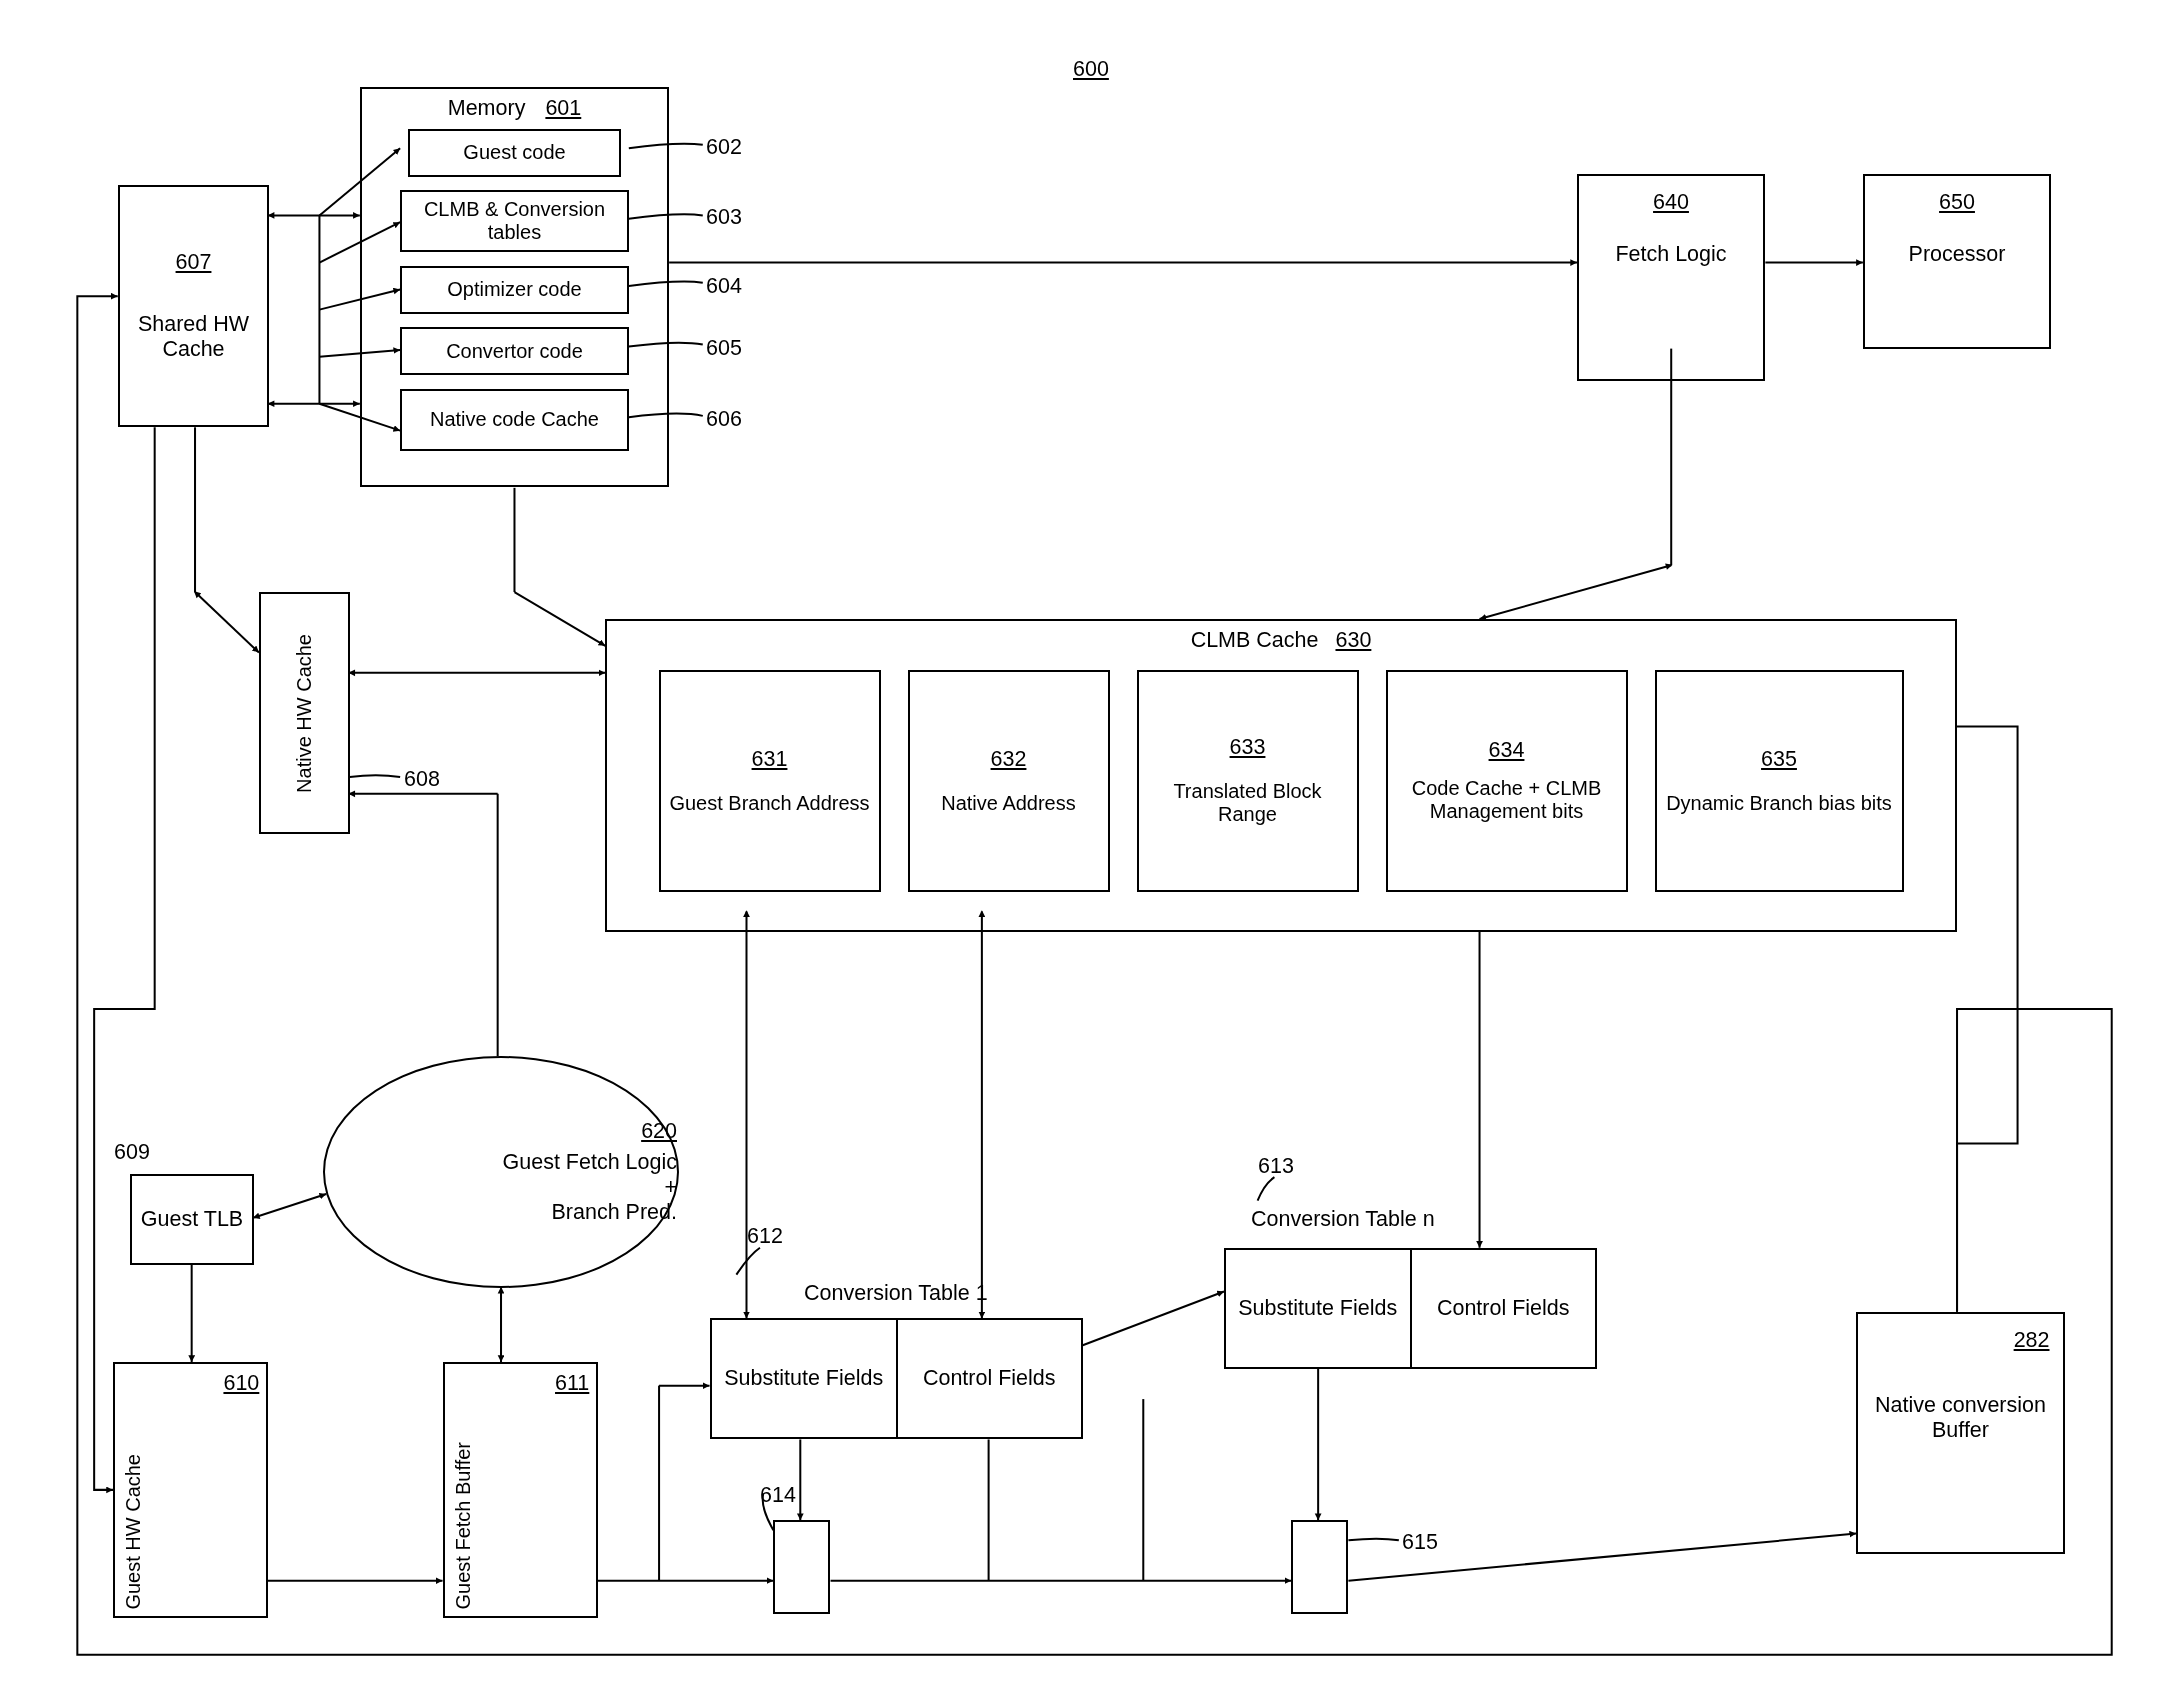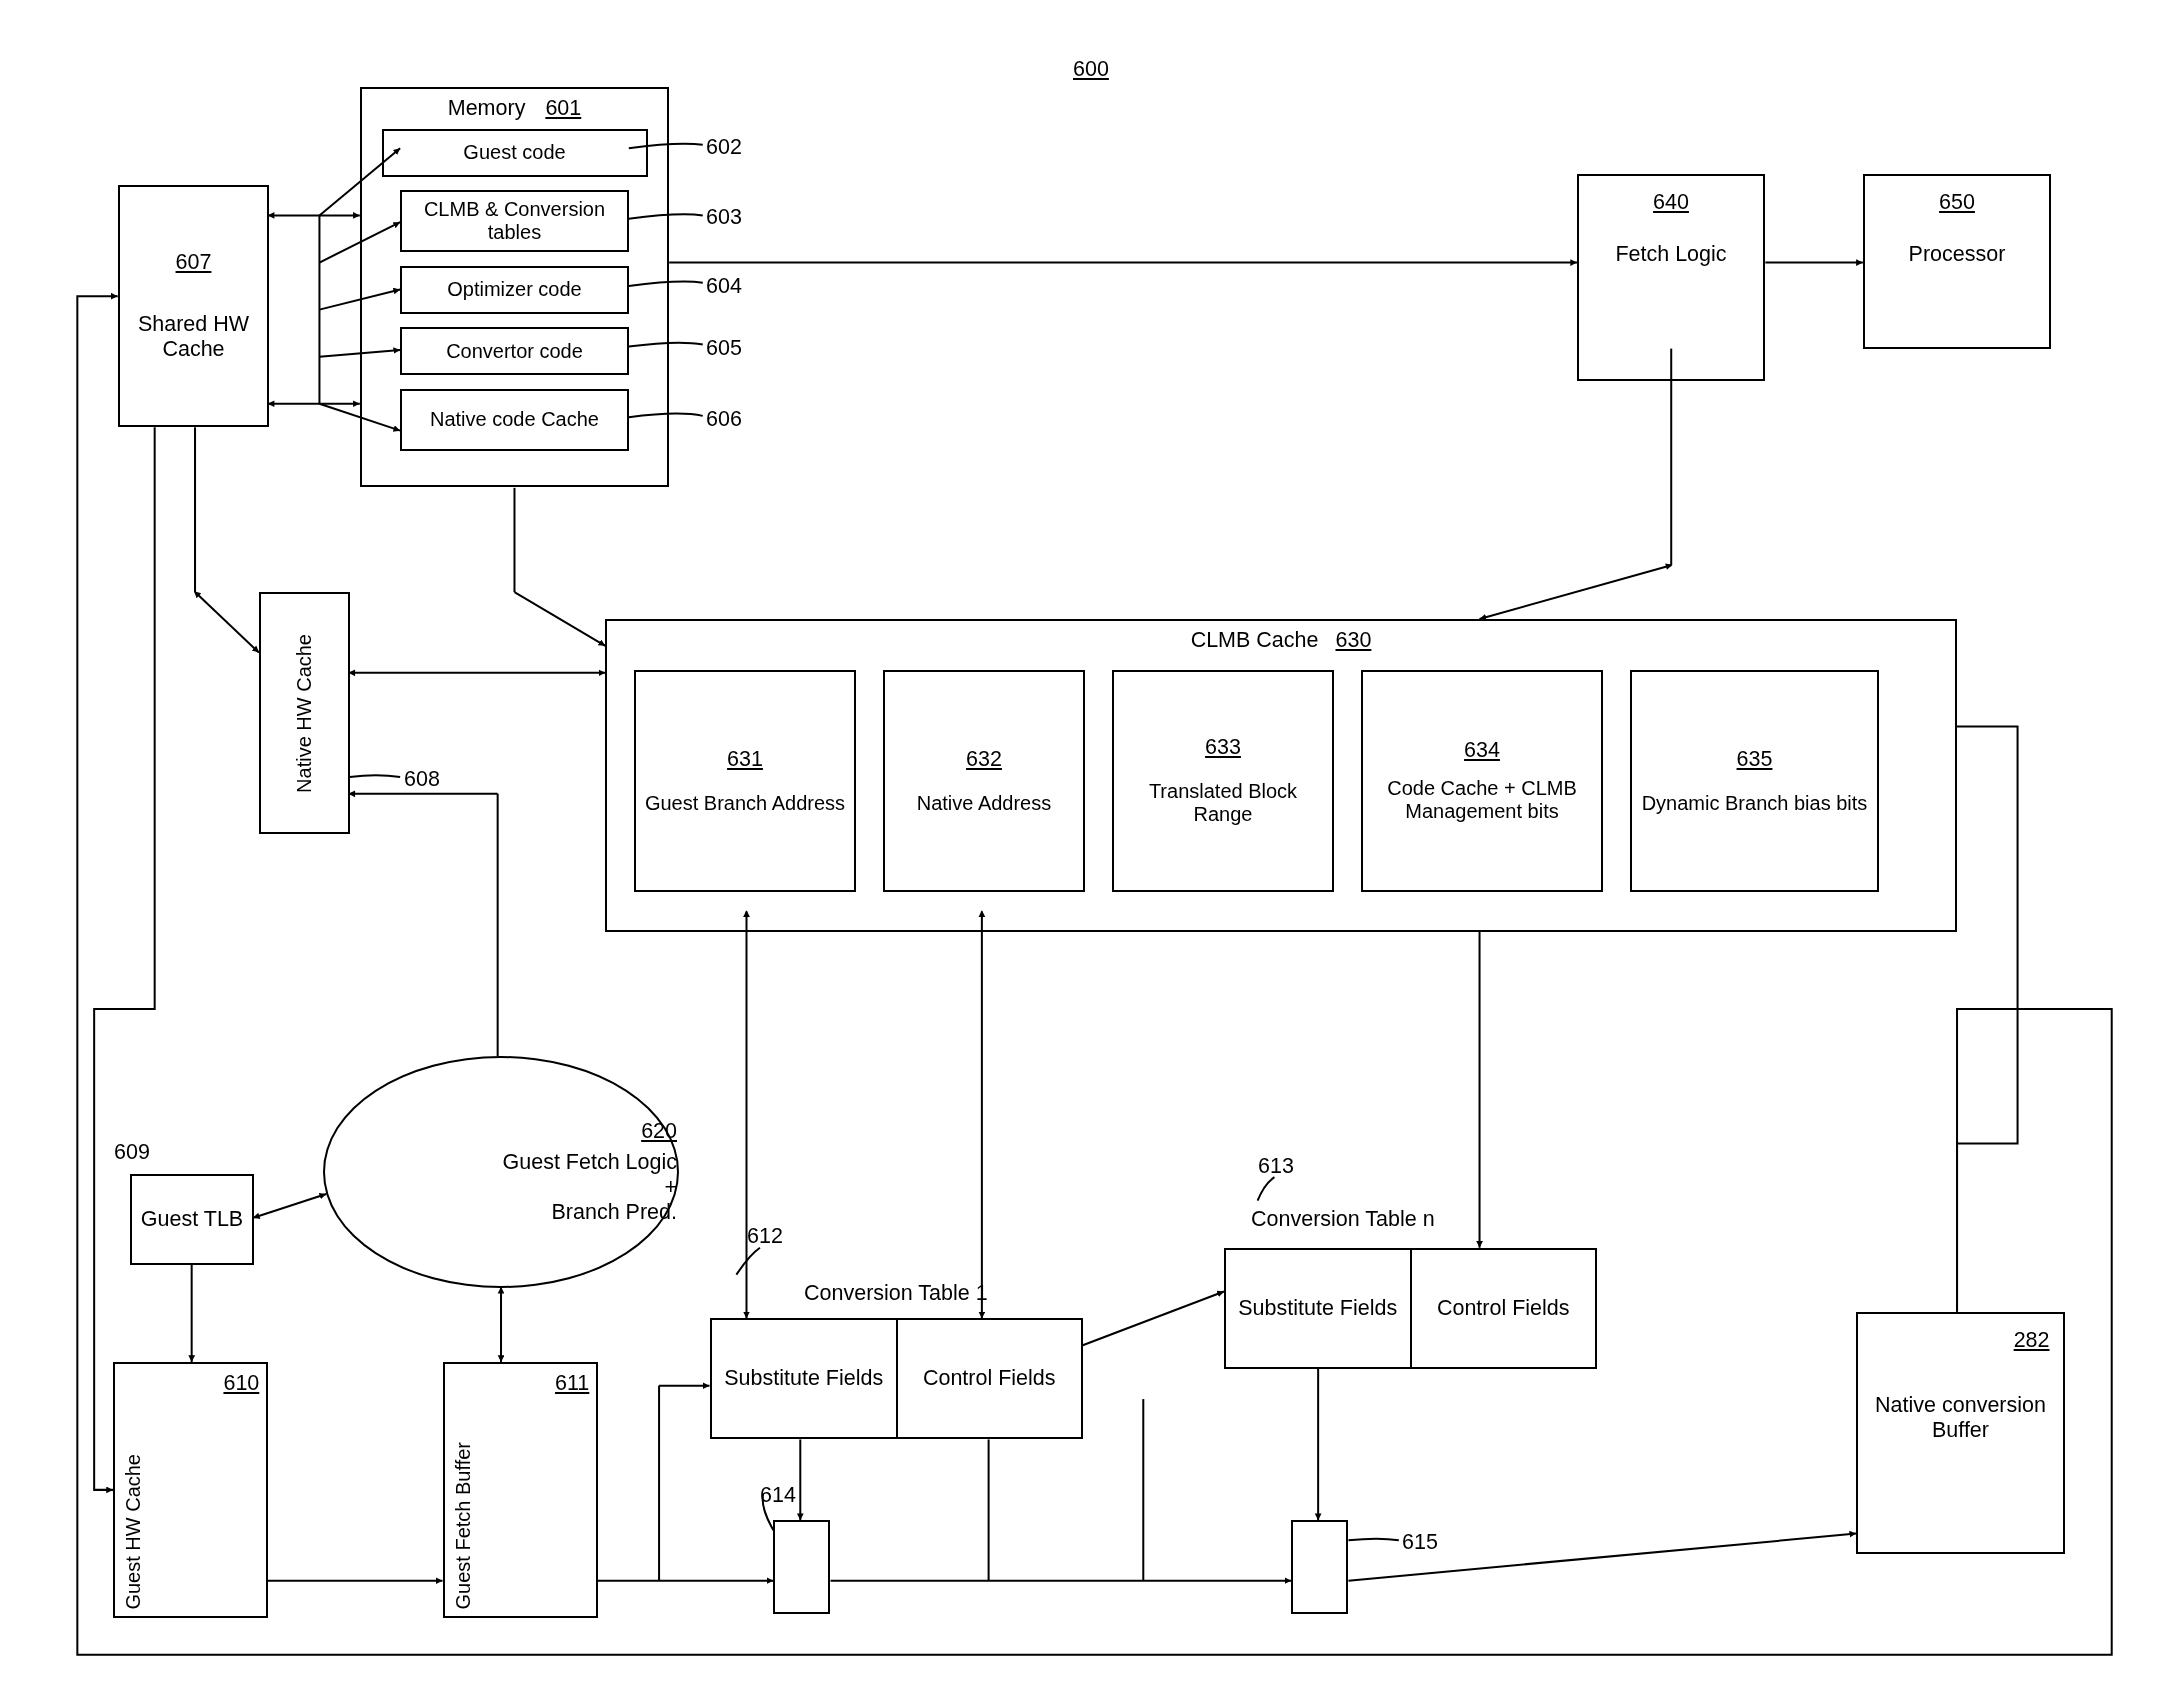--- a/index.html
+++ b/index.html
@@ -78,21 +78,21 @@
 <div class="block" style="left:118px; top:185px; width:151px; height:242px;gap:20px;">
   <span class="ref-number" style="margin-bottom:17px;">607</span>
   <span style="padding:0 6.7px;">Shared HW Cache</span>
 </div>
 
 <div class="block" style="left:360px; top:87px; width:309px; height:400px; justify-content:flex-start; padding-top:6.7px;">
   <div style="display:flex; gap:20px; margin-bottom:8px;">
     <span>Memory</span>
     <span class="ref-number">601</span>
   </div>
-  <div class="inner-block" style="width:266px; height:48px; margin-bottom:13.5px;">
+  <div class="inner-block" style="width:213px; height:48px; margin-bottom:13.5px;">
     <span>Guest code</span>
   </div>
   <div class="inner-block" style="width:229px; height:62px; margin-bottom:13.5px;">
     <span>CLMB &amp; Conversion tables</span>
   </div>
   <div class="inner-block" style="width:229px; height:48px; margin-bottom:13.5px;">
     <span>Optimizer code</span>
   </div>
   <div class="inner-block" style="width:229px; height:48px; margin-bottom:13.5px;">
     <span>Convertor code</span>
@@ -121,21 +121,21 @@
 <div class="block" style="left:259px; top:592px; width:91px; height:242px; flex-direction:row;">
   <span class="vtext">Native HW Cache</span>
 </div>
 <div class="label-text" style="left:404px; top:767px;">608</div>
 
 <div class="block" style="left:605px; top:619px; width:1352px; height:313px; justify-content:flex-start; padding-top:6.7px;">
   <div style="display:flex; gap:17px; margin-bottom:17px;">
     <span>CLMB Cache</span>
     <span class="ref-number">630</span>
   </div>
-  <div style="display:flex; gap:27px; width:100%; padding:0 27px;">
+  <div style="display:flex; gap:27px; width:100%; padding:0 27px;justify-content:center;">
     <div class="inner-block" style="width:222px; height:222px; flex-direction:column; padding:6.7px;">
       <span class="ref-number" style="margin-bottom:20px;">631</span>
       <span>Guest Branch Address</span>
     </div>
     <div class="inner-block" style="width:202px; height:222px; flex-direction:column; padding:6.7px;">
       <span class="ref-number" style="margin-bottom:20px;">632</span>
       <span>Native Address</span>
     </div>
     <div class="inner-block" style="width:222px; height:222px; flex-direction:column; padding:6.7px;">
       <span class="ref-number" style="margin-bottom:20px;">633</span>

